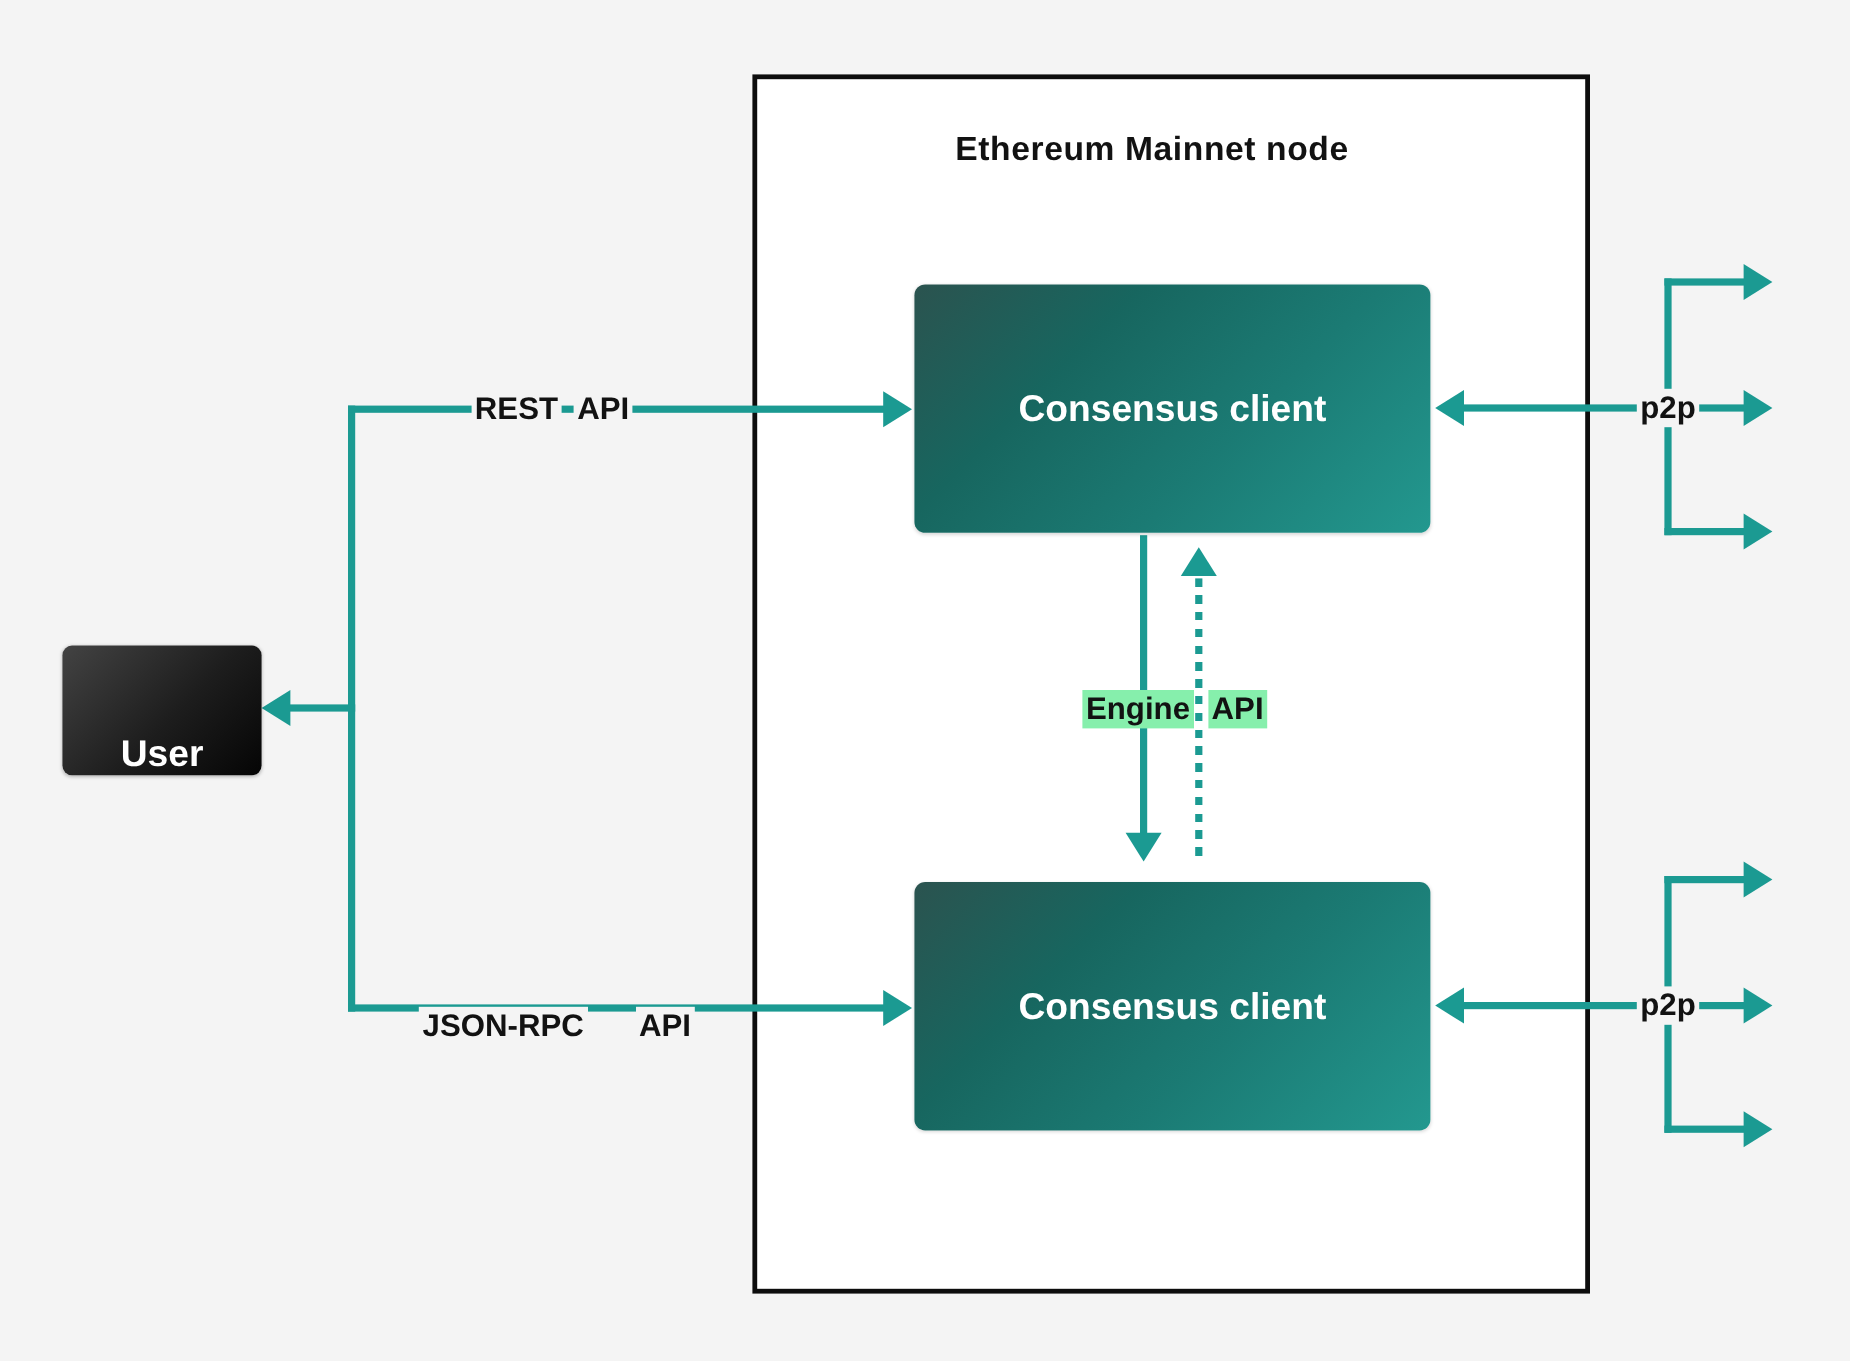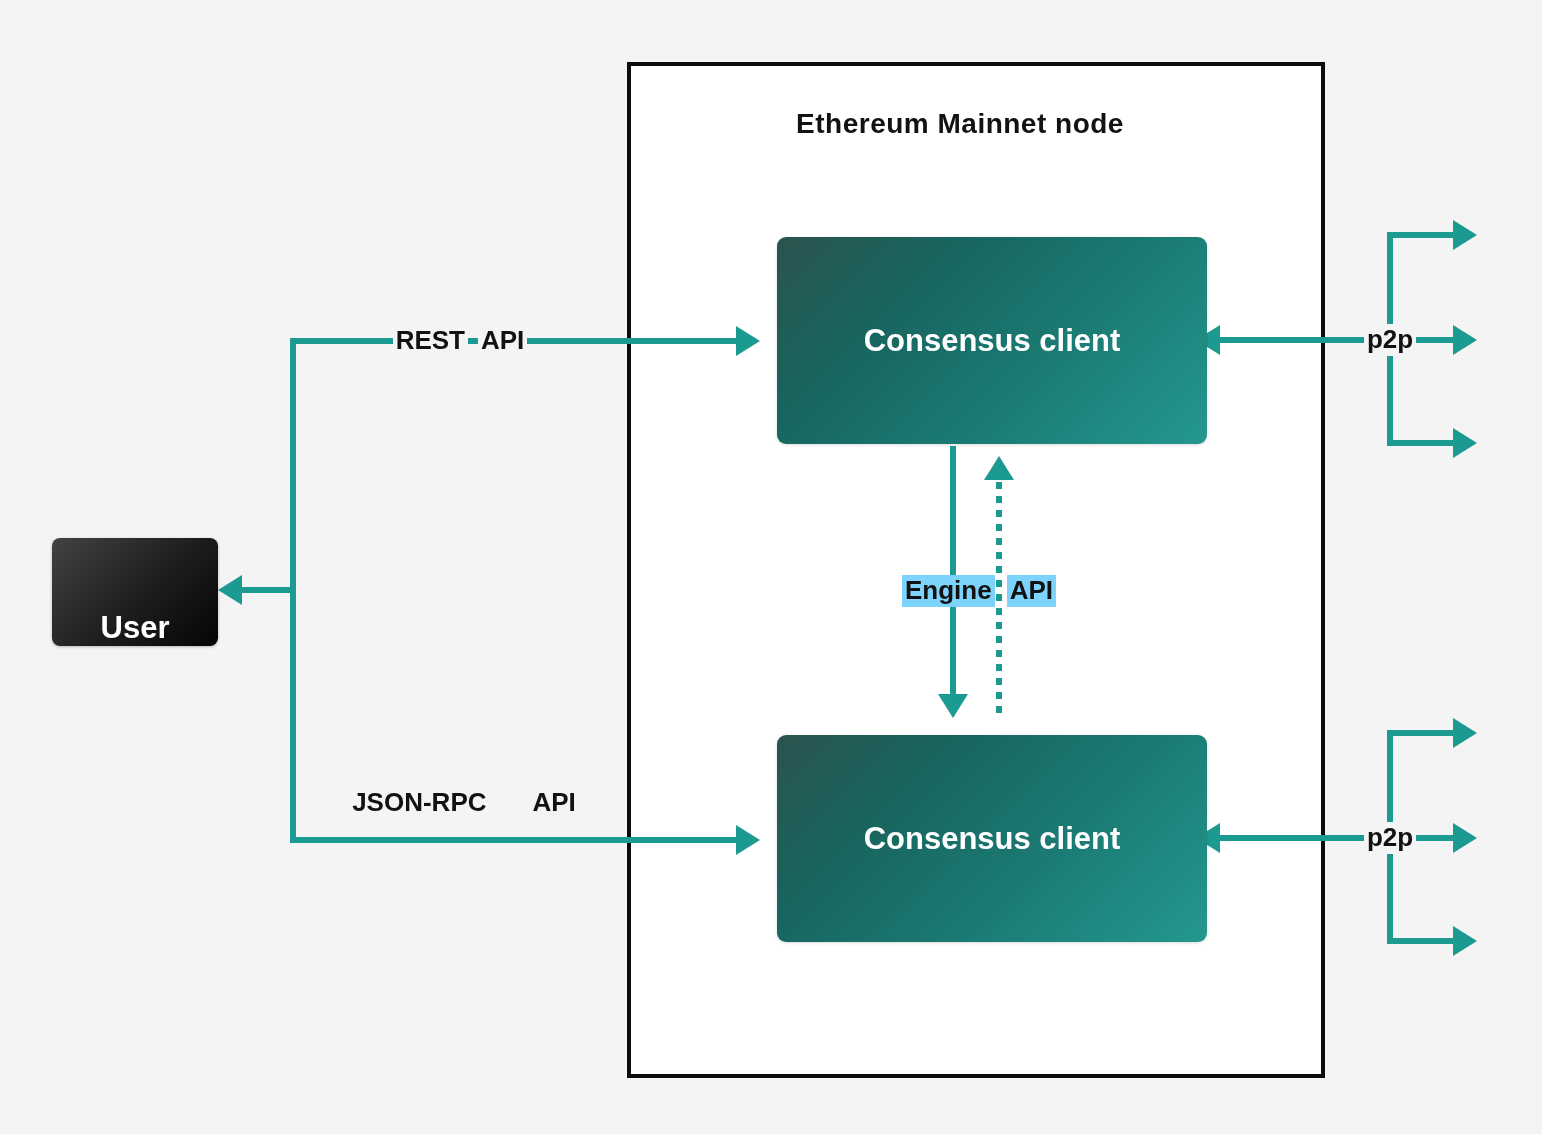--- a/index.html
+++ b/index.html
@@ -35,40 +35,39 @@
   .ah-right{border-top:15px solid transparent;border-bottom:15px solid transparent;border-left:24px solid var(--line-teal);}
   .ah-left{border-top:15px solid transparent;border-bottom:15px solid transparent;border-right:24px solid var(--line-teal);}
   .ah-down{border-left:15px solid transparent;border-right:15px solid transparent;border-top:24px solid var(--line-teal);}
   .ah-up{border-left:15px solid transparent;border-right:15px solid transparent;border-bottom:24px solid var(--line-teal);}
   
   .client-box{
     position:absolute;left:762px;width:430px;height:207px;border-radius:9px;
     background:linear-gradient(135deg,#2b534f 0%,#17665f 30%,#1b7b74 62%,#23988f 100%);
     display:flex;align-items:center;justify-content:center;z-index:4;
     box-shadow:0 1px 3px rgba(0,0,0,0.15);
-    margin-left:15px;
   }
   .client-box .label{color:#ffffff;font-size:31px;font-weight:bold;}
   .consensus{top:237px;}
   .execution{top:735px;}
   
   .user-box{
     position:absolute;left:52px;top:538px;width:166px;height:108px;border-radius:8px;
     background:linear-gradient(135deg,#434343 0%,#1d1d1d 55%,#050505 100%);
     display:flex;align-items:flex-end;justify-content:center;z-index:4;
     box-shadow:0 1px 3px rgba(0,0,0,0.25);
   }
   .user-box .label{color:#ffffff;font-size:31px;font-weight:bold;}
   
   .edge-label{
     position:absolute;display:flex;align-items:center;justify-content:center;
     font-size:26px;font-weight:bold;color:var(--text-dark);z-index:3;
   }
   .edge-label .w{background:var(--bg);padding:1px 3px;line-height:1.15;}
-  .edge-label.on-white .w{background:#7dd3fc;}
+  .edge-label.on-white .w{background:#86efac;}
   .gap10{gap:10px;} .gap12{gap:12px;}
 </style>
 </head>
 <body>
 
 <div class="canvas">
 
   <div class="outer-box"></div>
   <div class="diagram-title">Ethereum Mainnet node</div>
 
@@ -103,21 +102,21 @@
   <div class="tline" style="left:1220px;top:835px;width:235px;height:6px;"></div>
   <div class="ah ah-right" style="left:1453px;top:823px;"></div>
   <div class="ah ah-left" style="left:1196px;top:823px;"></div>
   <div class="tline" style="left:1387px;top:938px;width:68px;height:6px;"></div>
   <div class="ah ah-right" style="left:1453px;top:926px;"></div>
 
   <div class="edge-label gap10" style="left:380px;top:320px;width:160px;height:42px;">
     <span class="w">REST</span>
     <span class="w">API</span>
   </div>
-  <div class="edge-label gap10" style="left:344px;top:782px;width:240px;height:42px;gap:40px;">
+  <div class="edge-label gap10" style="left:344px;top:834px;width:240px;height:42px;gap:40px;">
     <span class="w">JSON-RPC</span>
     <span class="w">API</span>
   </div>
   <div class="edge-label on-white gap12" style="left:879px;top:570px;width:200px;height:42px;">
     <span class="w">Engine</span>
     <span class="w">API</span>
   </div>
   <div class="edge-label" style="left:1350px;top:318px;width:80px;height:44px;">
     <span class="w">p2p</span>
   </div>

